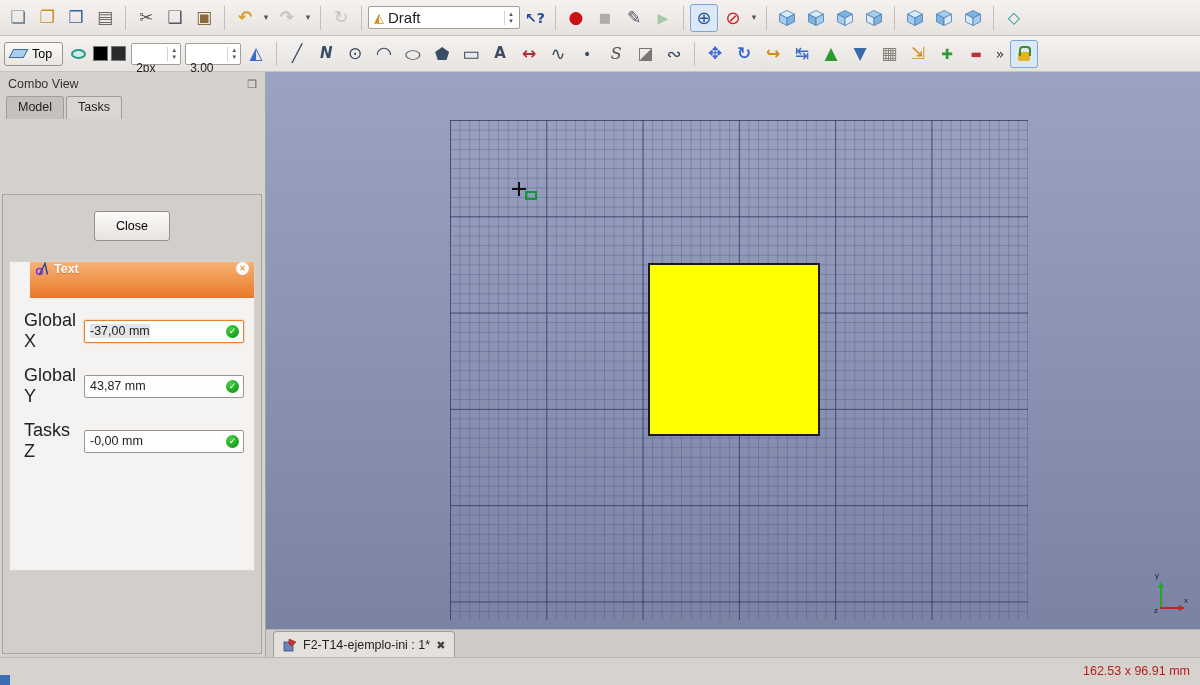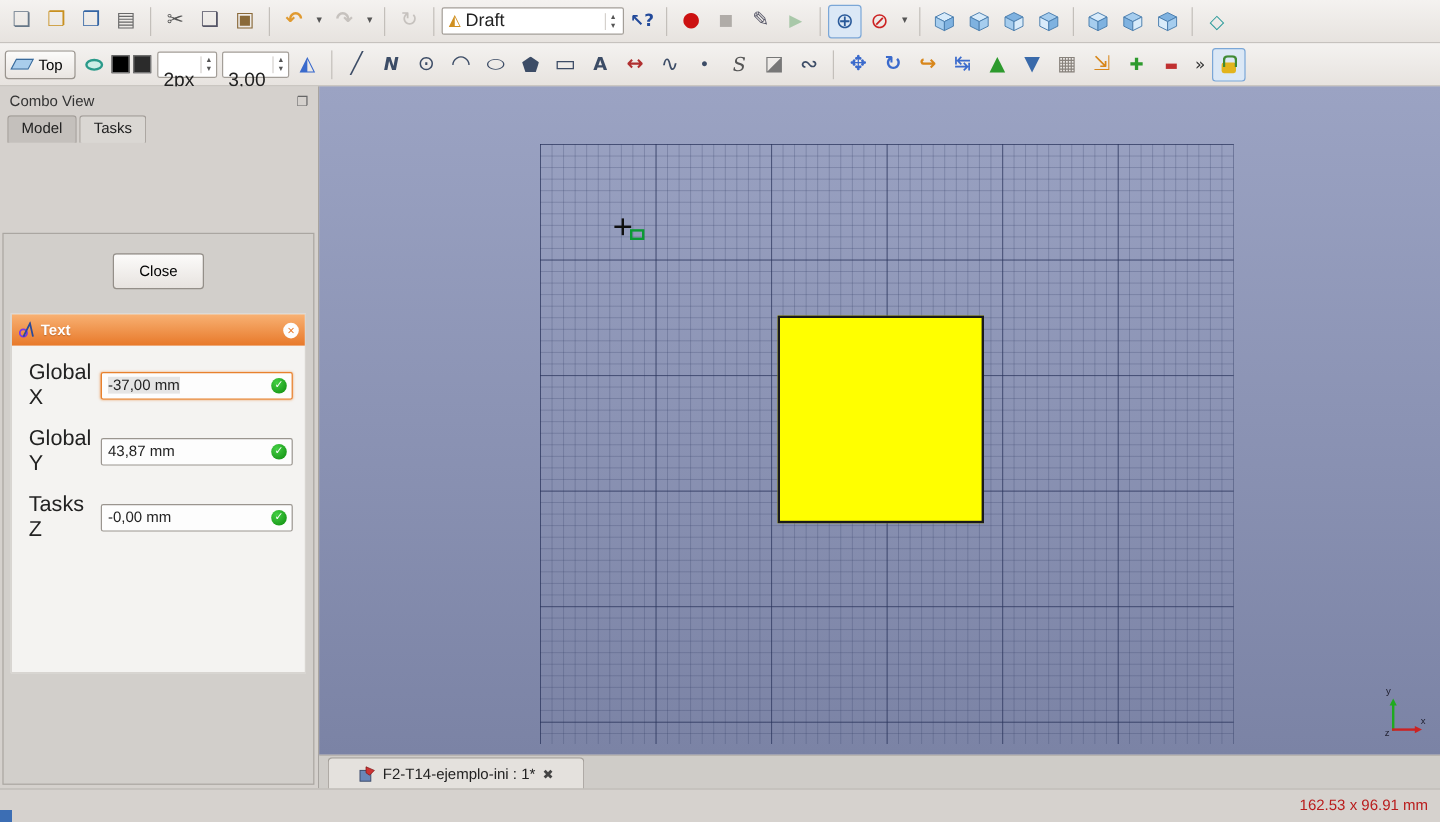--- a/index.html
+++ b/index.html
@@ -19,21 +19,21 @@
   .g { font-family:"DejaVu Sans", sans-serif; font-size:17px; line-height:1; color:#3c4c66; }
   .g.sm { font-size:9px; color:#555; }
   .sep { width:1px; height:24px; background:#c3bfba; margin:0 5px; flex:none; }
   .combo { display:flex; align-items:center; gap:4px; width:152px; height:23px; background:#fff;
            border:1px solid #a39e98; border-radius:2px; padding:0 2px 0 5px; flex:none; }
   .combo .lbl { flex:1; font-size:15px; }
   .spincol { display:flex; flex-direction:column; align-items:center; width:13px; border-left:1px solid #d5d1cd; }
   .spincol span { font-size:7px; line-height:7px; color:#555; font-family:"DejaVu Sans",sans-serif; }
   .spinbox { display:flex; align-items:center; width:50px; height:22px; background:#fff; border:1px solid #a39e98;
              border-radius:2px; padding-left:4px; flex:none; }
-  .spinbox .lbl { flex:1; font-size:16px;margin-top:29px; }
+  .spinbox .lbl { flex:1; font-size:12px;margin-top:29px; }
   .btn-plane { display:flex; align-items:center; gap:6px; height:24px; padding:0 10px 0 6px; background:linear-gradient(#fcfbfa,#e9e5e1);
                border:1px solid #9a958f; border-radius:3px; font-size:12.5px; flex:none; }
   .plane-ic { width:15px; height:9px; background:#a9cdec; border:1px solid #3a6a9a; transform:skewX(-28deg); }
   .wp-ic { width:15px; height:10px; border:2px solid #2a9a8a; border-radius:50%; background:#cdeee6; }
   .swatch { width:15px; height:15px; border:1px solid #777; flex:none; }
   .pentagon { width:14px; height:13px; background:#3c4c66; clip-path:polygon(50% 0,100% 38%,81% 100%,19% 100%,0 38%); }
   .squash { display:inline-block; transform:scaleY(0.62); font-size:19px; }
   .padlock { position:relative; width:12px; height:9px; background:#e2b41e; border-radius:2px; margin-top:6px; }
   .padlock::before { content:""; position:absolute; left:1px; top:-6px; width:8px; height:8px;
                      border:2px solid #3f8a34; border-bottom:none; border-radius:4px 4px 0 0; }
@@ -44,22 +44,22 @@
                 border-right:1px solid #a8a4a0; }
   .cv-title { display:flex; align-items:center; justify-content:space-between; padding:5px 8px 3px 8px; font-size:12.5px; color:#333; }
   .cv-tabs { display:flex; gap:2px; padding:2px 0 0 6px; }
   .cv-tab { padding:3px 11px 4px 11px; font-size:12.5px; background:#c4c0bc; border:1px solid #a19c97;
             border-bottom:none; border-radius:3px 3px 0 0; }
   .cv-tab.active { background:#dad7d3; padding-bottom:5px; }
   .cv-content { position:absolute; left:2px; right:3px; top:122px; bottom:3px; background:#d2cfcb; border:1px solid #aaa6a1; }
   .close-btn { display:block; margin:16px auto 0 auto; width:76px; height:30px; font-size:12.5px;
                background:linear-gradient(#fcfbfa,#e7e3df); border:1px solid #948f89; border-radius:3px; }
   .task-box { margin:20px 6px 0 6px; background:#f4f3f1; border:1px solid #d8d5d1; padding-bottom:95px; }
-  .task-head { display:flex; align-items:center; gap:5px; height:26px; padding:0 5px;
-               background:linear-gradient(#f8b173,#e8792a); }
+  .task-head { display:flex; align-items:flex-start; gap:5px; height:36px; padding:0 5px;
+               background:linear-gradient(#f8b173,#e8792a);margin-left:20px; }
   .task-head .t { flex:1; color:#fff; font-weight:bold; font-size:12.5px; text-shadow:0 1px 1px rgba(120,50,0,.4); }
   .collapse { width:13px; height:13px; border-radius:50%; background:#fdfdfd; color:#e8792a;
               font-family:"DejaVu Sans",sans-serif; font-size:8px; line-height:13px; text-align:center; font-weight:bold; }
   .task-body { padding:12px 10px 0 14px; }
   .frow { display:flex; align-items:center; margin-bottom:13px; }
   .frow .flabel { width:60px; font-size:18px; }
   .field { position:relative; flex:1; height:23px; background:#fdfdfd; border:1px solid #9a958f; border-radius:2px;
            font-size:12.5px; padding:3px 22px 0 5px; white-space:nowrap; overflow:hidden; }
   .field.focused { border:1px solid #e8812d; box-shadow:0 0 2px rgba(232,129,45,.7); }
   .selhl { background:#e5e5e5; }
@@ -87,21 +87,21 @@
   .axis .ay::before { content:""; position:absolute; top:-6px; left:-2.5px; border:3.5px solid transparent; border-bottom:6px solid #1faa1f; }
   .axis .ax { position:absolute; left:18px; bottom:8px; width:22px; height:2px; background:#cc2222; }
   .axis .ax::before { content:""; position:absolute; right:-6px; top:-2.5px; border:3.5px solid transparent; border-left:6px solid #cc2222; }
   .axis .lz { position:absolute; left:12px; bottom:2px; color:#223; }
   .axis .ly { position:absolute; left:13px; top:-4px; color:#223; }
   .axis .lx { position:absolute; right:-4px; bottom:12px; color:#223; }
 
   
   #tabbar { position:absolute; left:266px; top:629px; width:934px; height:28px; background:#cfccc8; border-top:1px solid #b7b3af; }
   .doctab { position:absolute; left:7px; top:1px; height:27px; display:flex; align-items:center; gap:6px;
-            padding:0 25px; background:#e4e1dd; border:1px solid #a39e99; border-bottom:none; border-radius:4px 4px 0 0; font-size:12.5px; }
+            padding:0 9px; background:#e4e1dd; border:1px solid #a39e99; border-bottom:none; border-radius:4px 4px 0 0; font-size:12.5px; }
   .doctab .x { font-family:"DejaVu Sans",sans-serif; font-size:11px; color:#444; }
 
   
   #statusbar { position:absolute; left:0; top:657px; width:1200px; height:28px; background:#d6d2ce; border-top:1px solid #bcb8b4; }
   #statusbar .dims { position:absolute; right:10px; top:6px; font-size:12.5px; color:#b91c1c; }
   #statusbar .corner { position:absolute; left:0; bottom:0; width:10px; height:10px; background:#3c6eb4; }
 </style>
 </head>
 <body>
 

